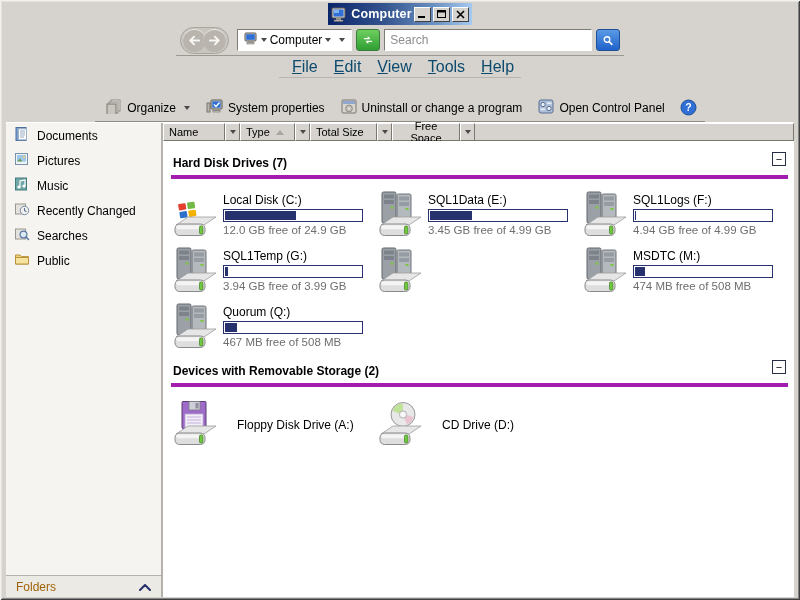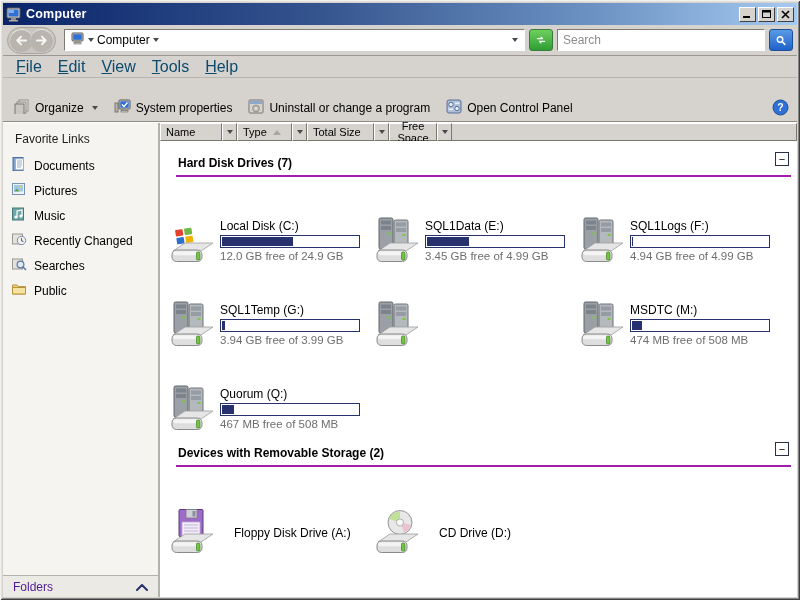--- a/index.html
+++ b/index.html
@@ -1,18 +1,18 @@
 <!DOCTYPE html>
 <html><head>
 <meta charset="utf-8">
 <style>
   html,body{margin:0;padding:0;background:#000;}
   *{box-sizing:border-box;font-family:"Liberation Sans","DejaVu Sans",sans-serif;}
   .window{width:800px;height:600px;background:#d6d3ce;padding:3px;display:flex;flex-direction:column;
-    box-shadow:inset 1px 1px 0 #f3f1ee, inset -1px -1px 0 #404040, inset 2px 2px 0 #e4e1dc, inset -2px -2px 0 #848484;}
+    box-shadow:inset 1px 1px 0 #f3f1ee, inset -1px -1px 0 #404040, inset 2px 2px 0 #e4e1dc, inset -2px -2px 0 #848484;align-items:center;}
   
   .titlebar{height:22px;flex:0 0 22px;display:flex;align-items:center;padding:0 3px;
     background:linear-gradient(to right,#0a246a 0%,#35558f 40%,#6d93c4 75%,#a6caf0 100%);}
   .titlebar .ticon{width:16px;height:15px;margin-right:4px;flex:0 0 auto;}
   .titlebar .ttext{color:#fff;font-weight:bold;font-size:12.5px;flex:1;letter-spacing:.2px;}
   .winbtn{width:17px;height:15px;margin-left:2px;background:#d6d3ce;border-top:1px solid #fff;border-left:1px solid #fff;
     border-right:1px solid #404040;border-bottom:1px solid #404040;display:flex;align-items:center;justify-content:center;
     font-size:10px;font-weight:bold;color:#000;line-height:1;padding:0;}
   .winbtn svg{display:block}
   
@@ -43,38 +43,38 @@
   .toolbtn{display:flex;align-items:center;gap:5px;font-size:12px;color:#000;padding:3px 7px;background:transparent;border:0;}
   .toolbtn .caret{margin-left:3px;}
   .toolbar .spacer{flex:1;}
   
   .content{flex:1;display:flex;min-height:0;border-top:1px solid #fff;}
   .sidebar{width:157px;flex:0 0 157px;background:#f6f4f1;border-right:2px solid #b5b2ac;display:flex;flex-direction:column;}
   .favlabel{font-size:12px;color:#1f1f1f;padding:9px 10px 7px 12px;}
   .sidelist{list-style:none;margin:0;padding:0;flex:1;}
   .sideitem{display:flex;align-items:center;gap:7px;font-size:12px;color:#000;padding:3px 4px 3px 8px;}
   .foldersbar{height:22px;flex:0 0 22px;border-top:1px solid #b5b2ac;background:#eceae5;display:flex;align-items:center;
-    padding:0 10px;font-size:12px;color:#4c1d95;}
+    padding:0 10px;font-size:12px;color:#a16207;}
   .foldersbar .chev{margin-left:auto;}
   .main{flex:1;display:flex;flex-direction:column;background:#fff;min-width:0;}
   
   .colheads{height:18px;flex:0 0 18px;display:flex;background:#d6d3ce;}
   .colseg{background:#d6d3ce;border-top:1px solid #fff;border-left:1px solid #fff;border-right:1px solid #7a776f;
     border-bottom:1px solid #7a776f;font-size:11px;color:#000;display:flex;align-items:center;padding:0 5px;gap:6px;}
   .colseg .sortasc{width:0;height:0;border-left:4px solid transparent;border-right:4px solid transparent;border-bottom:5px solid #aaa69d;}
   .colarrow{width:15px;flex:0 0 15px;justify-content:center;padding:0;}
   .colfill{flex:1;border-left:0;}
   
   .listbody{flex:1;overflow:hidden;padding:4px 6px 0 8px;background:#fff;}
-  .grouphdr{position:relative;margin:8px 0 6px 8px;padding:0 0 4px 2px;border-bottom:2px solid #a21caf;}
+  .grouphdr{position:relative;margin:8px 0 6px 0;padding:0 0 4px 2px;border-bottom:4px solid #a21caf;}
   .grouphdr .glabel{font-size:12px;font-weight:bold;color:#000;}
   .collapsebox{position:absolute;right:2px;top:-1px;width:14px;height:14px;background:#fff;border:1px solid #283048;
     font-size:11px;line-height:11px;display:flex;align-items:center;justify-content:center;color:#000;padding:0;}
   .drivegrid{display:grid;grid-template-columns:repeat(3,205px);row-gap:10px;padding:6px 0 4px 2px;}
-  .tile{display:flex;gap:6px;align-items:flex-start;margin-top:28px;}
+  .tile{display:flex;gap:6px;align-items:flex-start;}
   .tile .dicon{width:44px;height:46px;flex:0 0 44px;}
   .tinfo{padding-top:2px;min-width:0;}
   .dname{font-size:12px;color:#000;white-space:nowrap;}
   .dbar{width:140px;height:13px;border:1px solid #26316d;background:#fff;padding:1px;margin:2px 0 2px 0;}
   .dbar .fill{display:block;height:100%;background:#26316d;}
   .dfree{font-size:11.5px;color:#6e6e6e;white-space:nowrap;}
   .devtile{display:flex;gap:20px;align-items:center;height:48px;}
   .devtile .dname{padding-top:4px;}
 </style>
 </head>
@@ -207,21 +207,20 @@
     <button class="toolbtn" style="padding:3px 4px;">
         <svg width="17" height="17" viewBox="0 0 17 17">
           <circle cx="8.5" cy="8.5" r="7.5" fill="#2f6fd6" stroke="#1c4f96"></circle>
           <text x="8.5" y="12.2" text-anchor="middle" font-size="10.5" font-weight="bold" fill="#fff" font-family="sans-serif">?</text>
         </svg>
       </button>
   </div>
 
   <div class="content">
     <div class="sidebar">
-      <div class="favlabel">Favorite Links</div>
       <ul class="sidelist">
           <li class="sideitem">
             <span><svg width="16" height="16" viewBox="0 0 16 16">
                 <rect x="2" y="1.5" width="10" height="13" fill="#7fa3cc" stroke="#4a6f9b"></rect>
                 <rect x="4.5" y="2.8" width="8" height="11" fill="#fff" stroke="#9ab0c9"></rect>
                 <path d="M6 5 H11 M6 7 H11 M6 9 H11 M6 11 H10" stroke="#8ba3bd" stroke-width="0.9"></path>
               </svg></span>
             <span>Documents</span>
           </li>
           <li class="sideitem">
@@ -288,21 +287,21 @@
           </button>
           <button class="colseg colarrow">
             <span class="caret"></span>
           </button>
           <button class="colseg" style="width: 67px;">
             <span>Total Size</span>
           </button>
           <button class="colseg colarrow">
             <span class="caret"></span>
           </button>
-          <button class="colseg" style="width: 48px;">
+          <button class="colseg" style="width: 68px;">
             <span>Free Space</span>
           </button>
           <button class="colseg colarrow">
             <span class="caret"></span>
           </button>
           <div class="colseg colfill"></div>
         </div>
       <div class="listbody">
           <div class="grouphdr"><span class="glabel">Hard Disk Drives (7)</span><button class="collapsebox">−</button></div>
           <div class="drivegrid">

